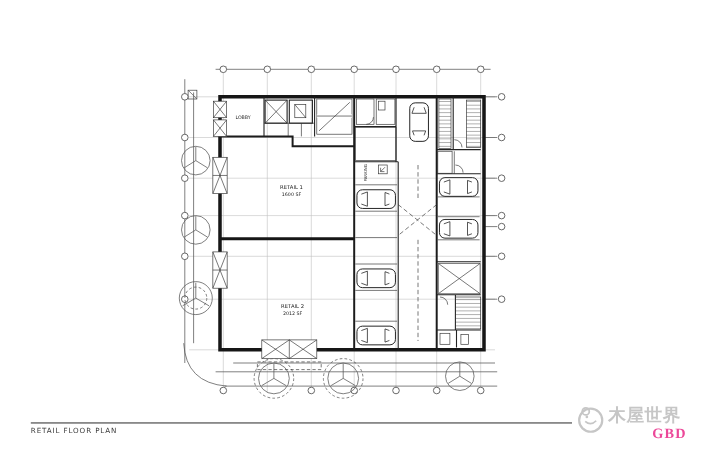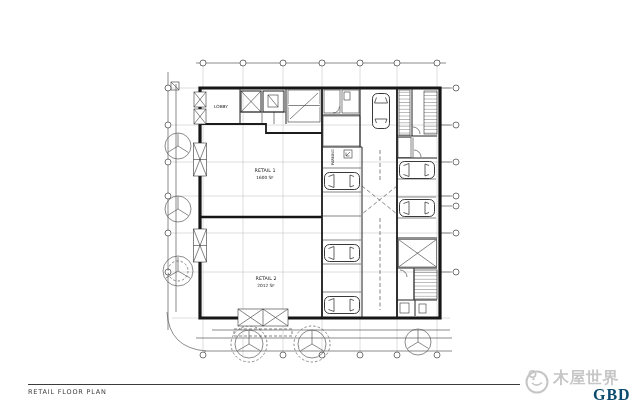--- a/index.html
+++ b/index.html
@@ -17,22 +17,22 @@
   .d{stroke:#5a5a5a;stroke-width:0.7;fill:none;}
   .bub{fill:#ffffff;stroke:#555555;stroke-width:0.8;}
   text{fill:#1c1c1c;}
   .footer-line{position:absolute;left:28px;top:384px;width:492px;height:1px;background:#3c3c3c;}
   .footer-title{position:absolute;left:28px;top:388px;font-size:6.5px;
     letter-spacing:0.8px;color:#3a3a3a;}
   .watermark{position:absolute;left:520px;top:362px;width:118px;height:46px;font-family:Liberation Serif, serif;}
   .wm-icon{position:absolute;left:2px;top:4px;}
   .wm-cn{position:absolute;left:33px;top:6px;font-size:16px;font-weight:bold;
     color:#c6c6c6;letter-spacing:0.5px;white-space:nowrap;}
-  .wm-en{position:absolute;left:73px;top:24px;font-size:16px;font-weight:bold;
-    color:#0c4a6e;letter-spacing:1px;}
+  .wm-en{position:absolute;left:73px;top:24px;font-size:13px;font-weight:bold;
+    color:#ec4899;letter-spacing:1px;}
 </style>
 </head>
 <body>
 
 <div class="canvas">
 
 <svg class="plan" width="640" height="408" viewBox="0 0 640 408">
   <defs>
     <pattern id="hatch" patternUnits="userSpaceOnUse" width="5" height="5" patternTransform="rotate(45)">
       <line x1="0" y1="0" x2="0" y2="5" stroke="#3a3a3a" stroke-width="0.7"></line>

